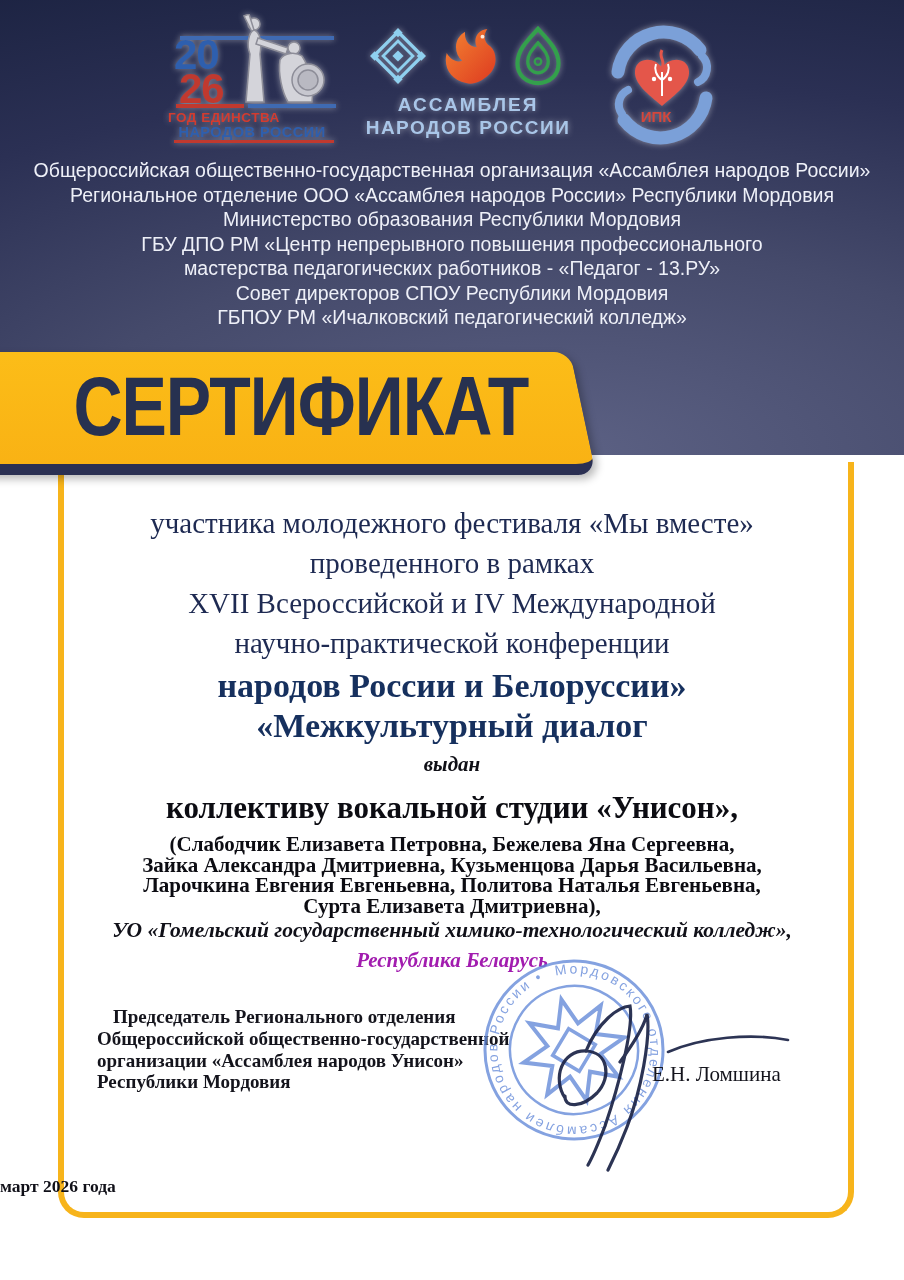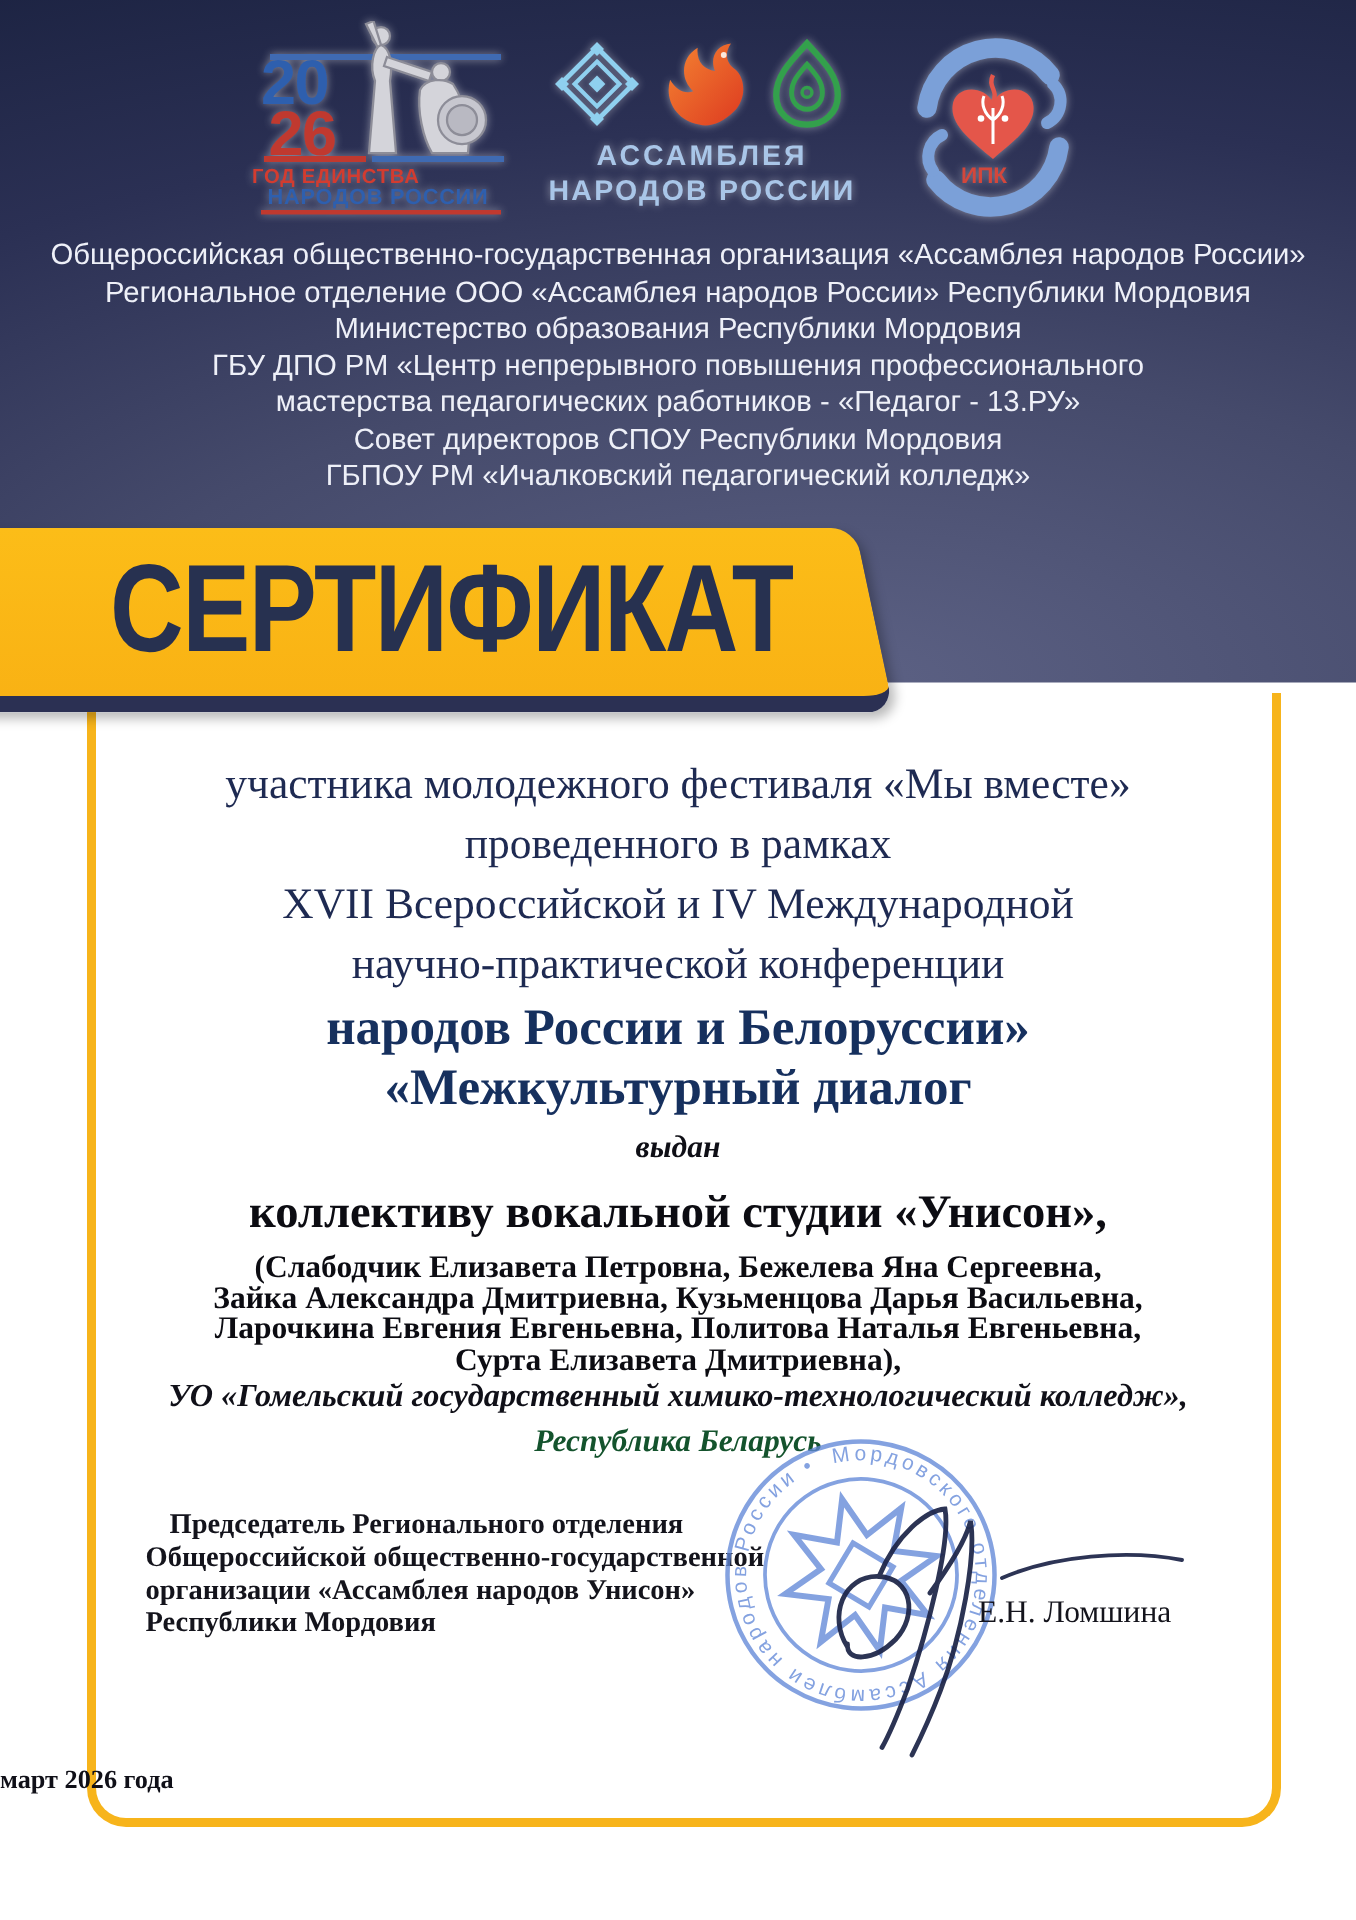--- a/index.html
+++ b/index.html
@@ -48,21 +48,21 @@
          border-radius:0 0 26px 26px;z-index:1;}
 
   
   .ctext{position:absolute;left:0;width:100%;text-align:center;z-index:2;}
   .intro{top:503px;font-size:29px;line-height:40px;color:#1e2a52;}
   .conf{top:666px;font-size:34px;line-height:40px;font-weight:bold;color:#16305e;}
   .issued{top:752px;font-size:21px;font-weight:bold;font-style:italic;color:#0f0f16;}
   .recipient{top:790px;font-size:31px;font-weight:bold;color:#0c0c12;}
   .members{top:834px;font-size:21px;line-height:20.5px;font-weight:bold;color:#0c0c12;}
   .inst{top:918px;font-size:21.5px;font-weight:bold;font-style:italic;color:#101018;}
-  .country{top:948px;font-size:21px;font-weight:bold;font-style:italic;color:#14532d;}
+  .country{top:948px;font-size:21px;font-weight:bold;font-style:italic;color:#a21caf;}
 
   .signer{position:absolute;left:97px;top:1006px;width:470px;z-index:2;
           font-size:19px;line-height:21.8px;font-weight:bold;color:#14141c;}
   .signer div:first-child{margin-left:16px;}
   .signer-name{position:absolute;left:652px;top:1062px;z-index:4;font-size:21px;color:#14141c;}
   .date{position:absolute;left:0;top:1176px;width:100%;text-align:left;
         font-size:17.5px;font-weight:bold;color:#101018;z-index:2;}
 
   .stamp{position:absolute;left:456px;top:932px;z-index:3;}
   .autograph{position:absolute;left:440px;top:930px;z-index:4;}

